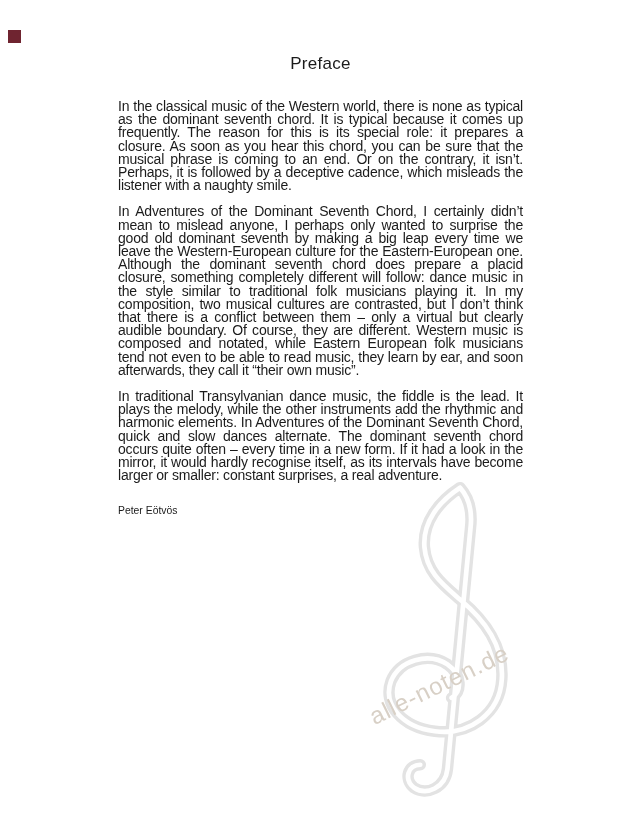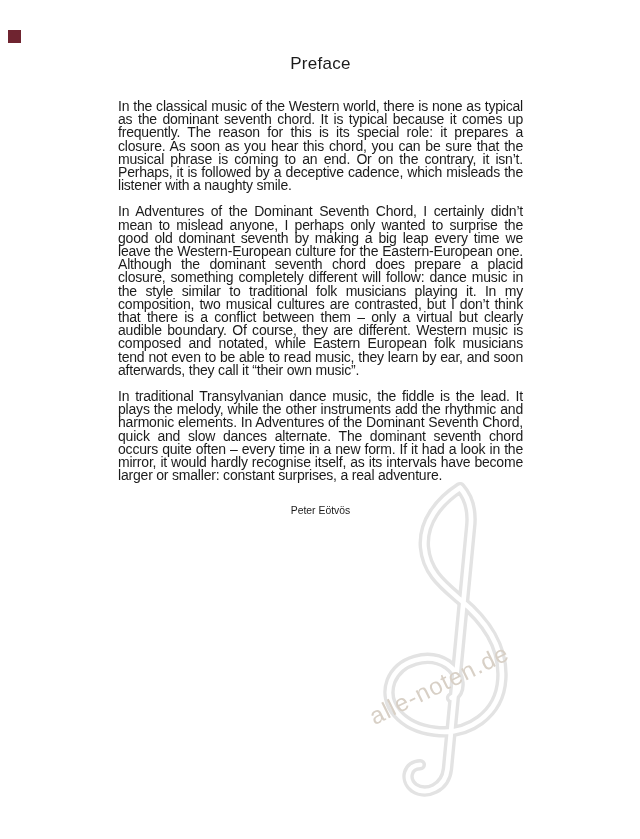--- a/index.html
+++ b/index.html
@@ -40,21 +40,21 @@
     line-height: 13.2px;
     letter-spacing: -0.2px;
     text-align: justify;
     margin: 0 0 13px 0;
     color: #1b1b1b;
   }
   p.body .it { }
   .attribution {
     font-size: 10.4px;
     line-height: 13.2px;
-    text-align: center;
+    text-align: left;
     margin-top: 22px;
     color: #1b1b1b;
   }
 
   .watermark {
     position: absolute;
     left: 345px; top: 472px;
     width: 230px; height: 345px;
     z-index: 1;
     pointer-events: none;

